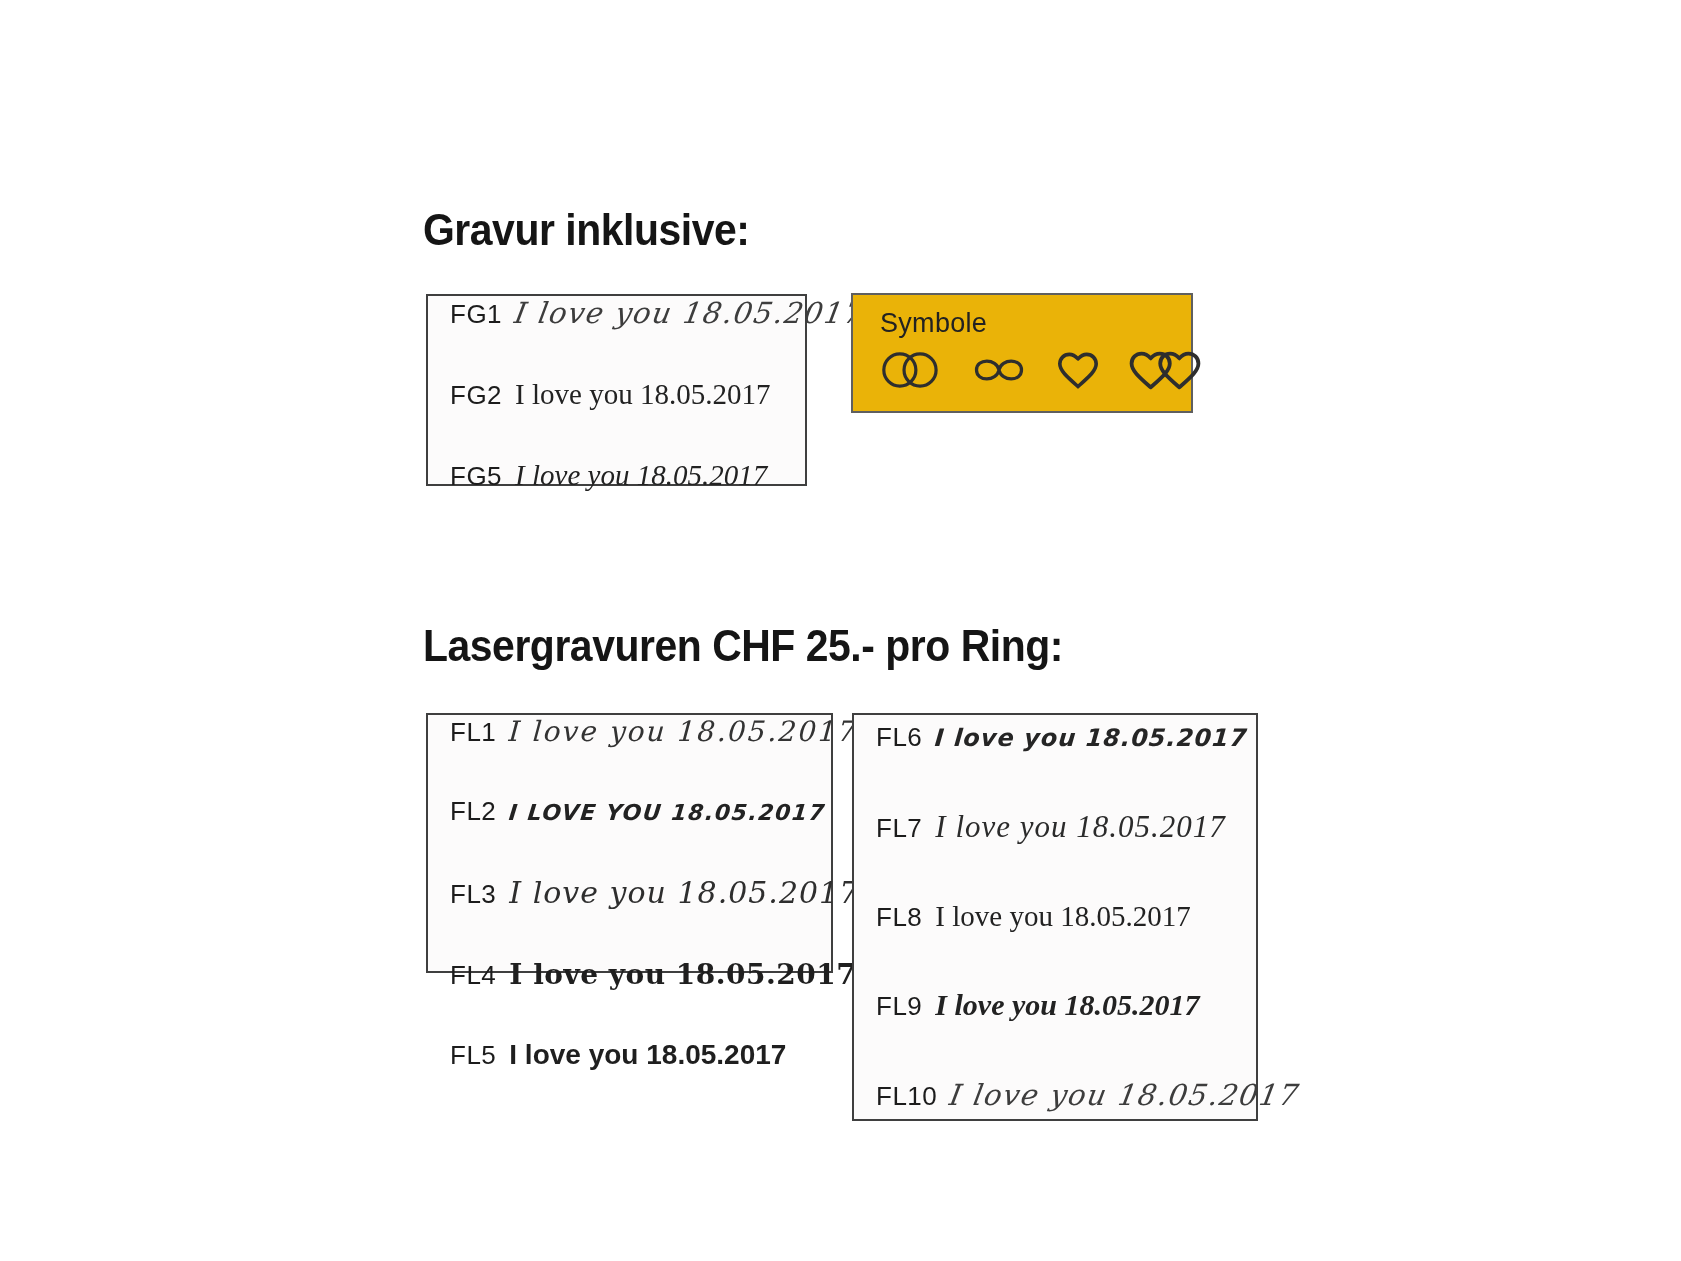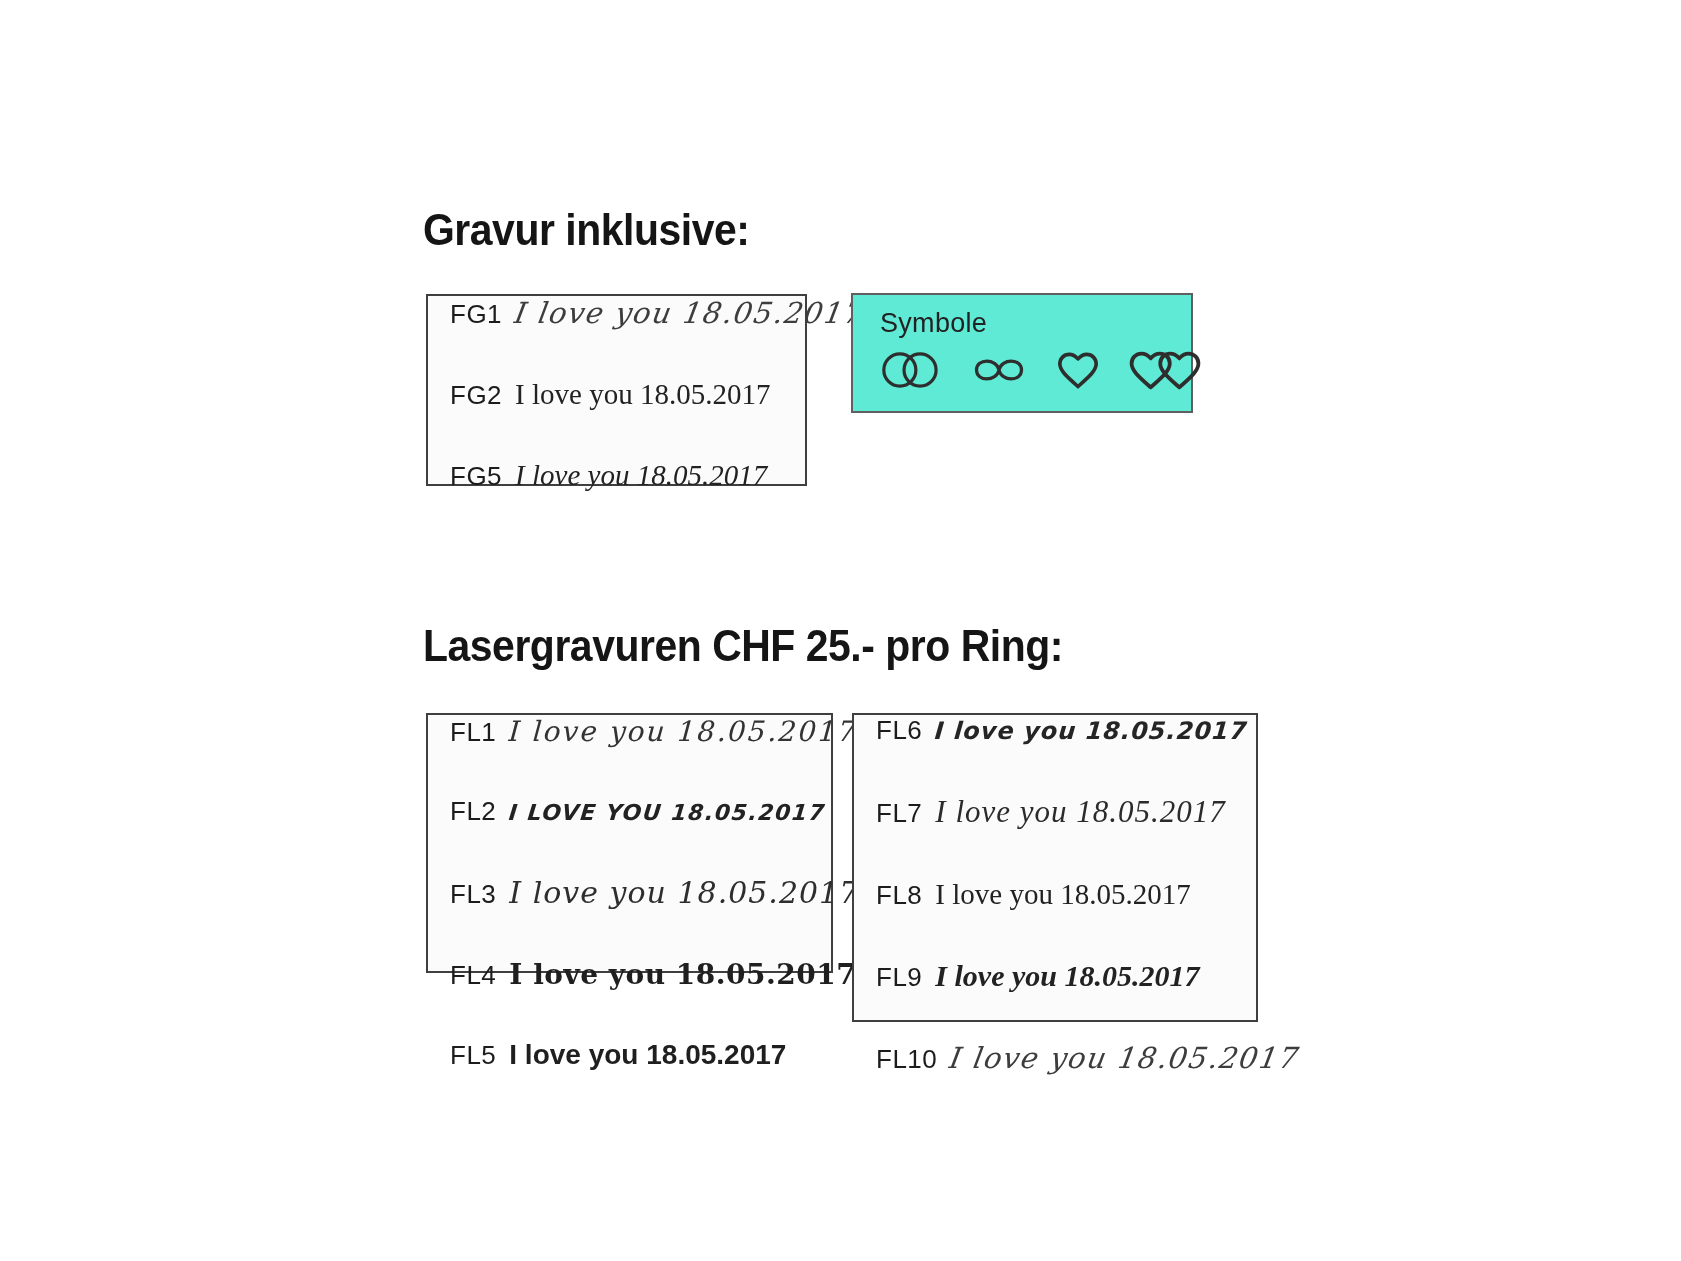--- a/index.html
+++ b/index.html
@@ -10,24 +10,24 @@
            letter-spacing:-0.5px;color:#151515;transform:scaleX(0.93);transform-origin:left top;
            white-space:nowrap;}
   #heading-included{top:206px;}
   #heading-laser{top:622px;}
 
   .sample-box{position:absolute;box-sizing:border-box;background:#fcfbfb;
               border:2px solid #3f3f3f;display:flex;flex-direction:column;
               justify-content:space-evenly;padding-left:22px;gap:48px;}
   #fg-box{left:426px;top:294px;width:381px;height:192px;}
   #fl-left-box{left:426px;top:713px;width:407px;height:260px;}
-  #fl-right-box{left:852px;top:713px;width:406px;height:309px;}
+  #fl-right-box{left:852px;top:713px;width:406px;height:408px;}
 
   #symbols-box{position:absolute;left:851px;top:293px;width:342px;height:120px;
-               box-sizing:border-box;background:#5eead4;border:2px solid #5f5f5f;
+               box-sizing:border-box;background:#eab308;border:2px solid #5f5f5f;
                padding:13px 0 0 27px;}
   .symbols-title{font-size:27px;color:#222;letter-spacing:0.3px;}
   .symbols-row{display:flex;align-items:center;gap:27px;margin-top:8px;}
   .sym{display:inline-flex;align-items:center;}
   .sym svg{display:block;}
 
   .sample-row{display:flex;align-items:baseline;white-space:nowrap;}
   .row-label{font-family:"Liberation Sans",sans-serif;font-size:26px;font-weight:500;
              color:#1c1c1c;margin-right:13px;letter-spacing:0.5px;}
 

